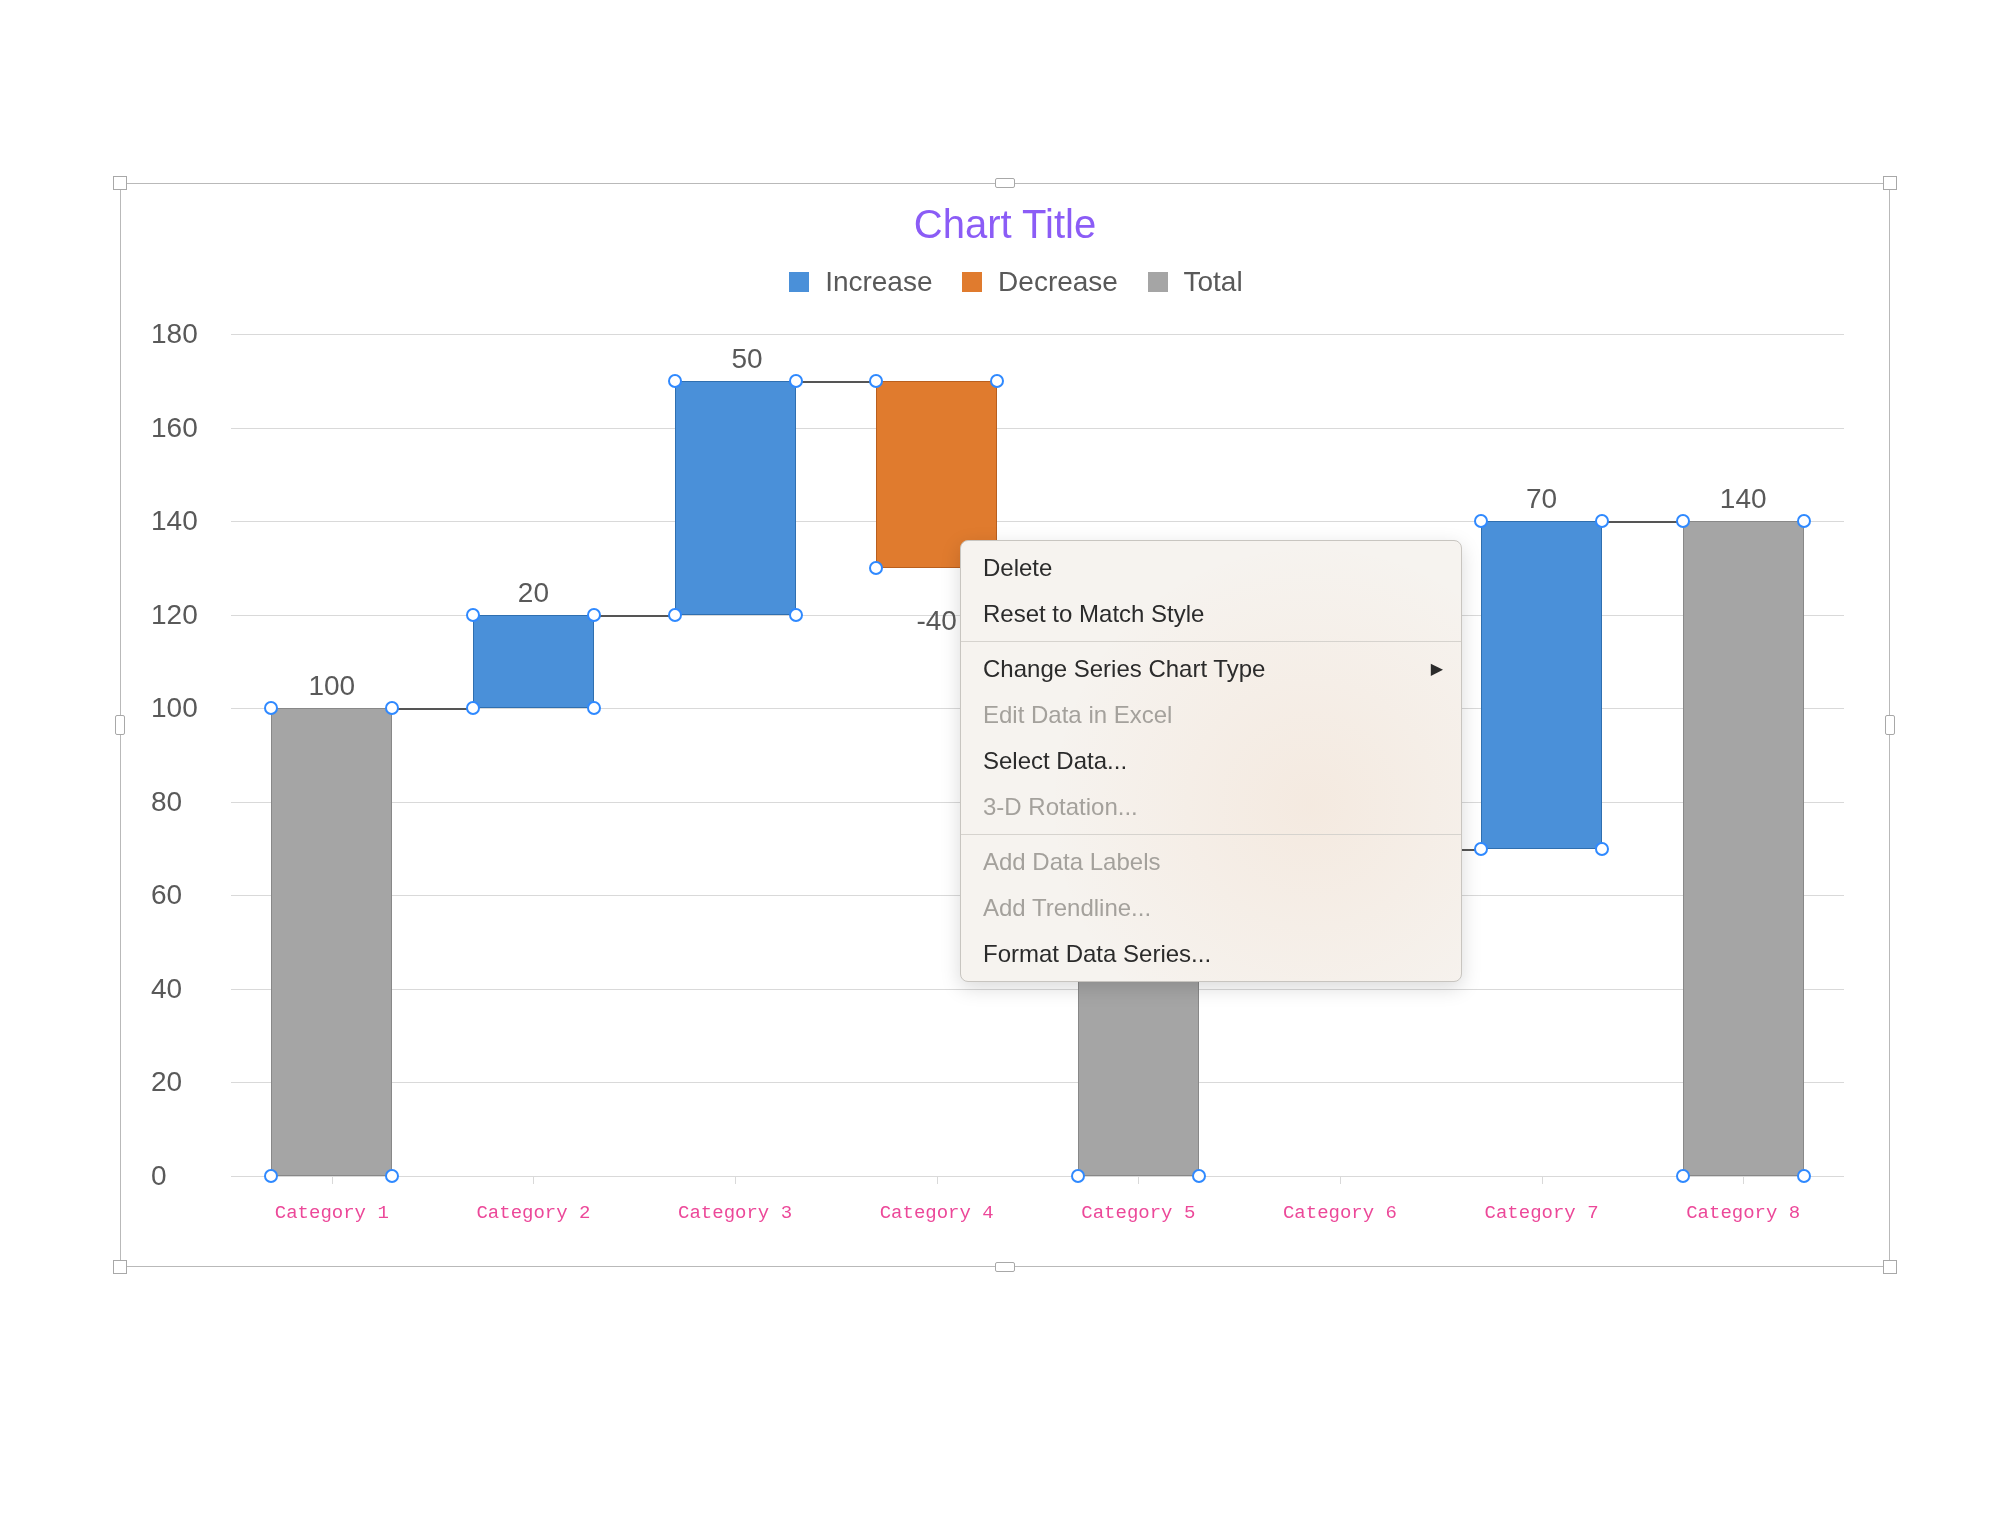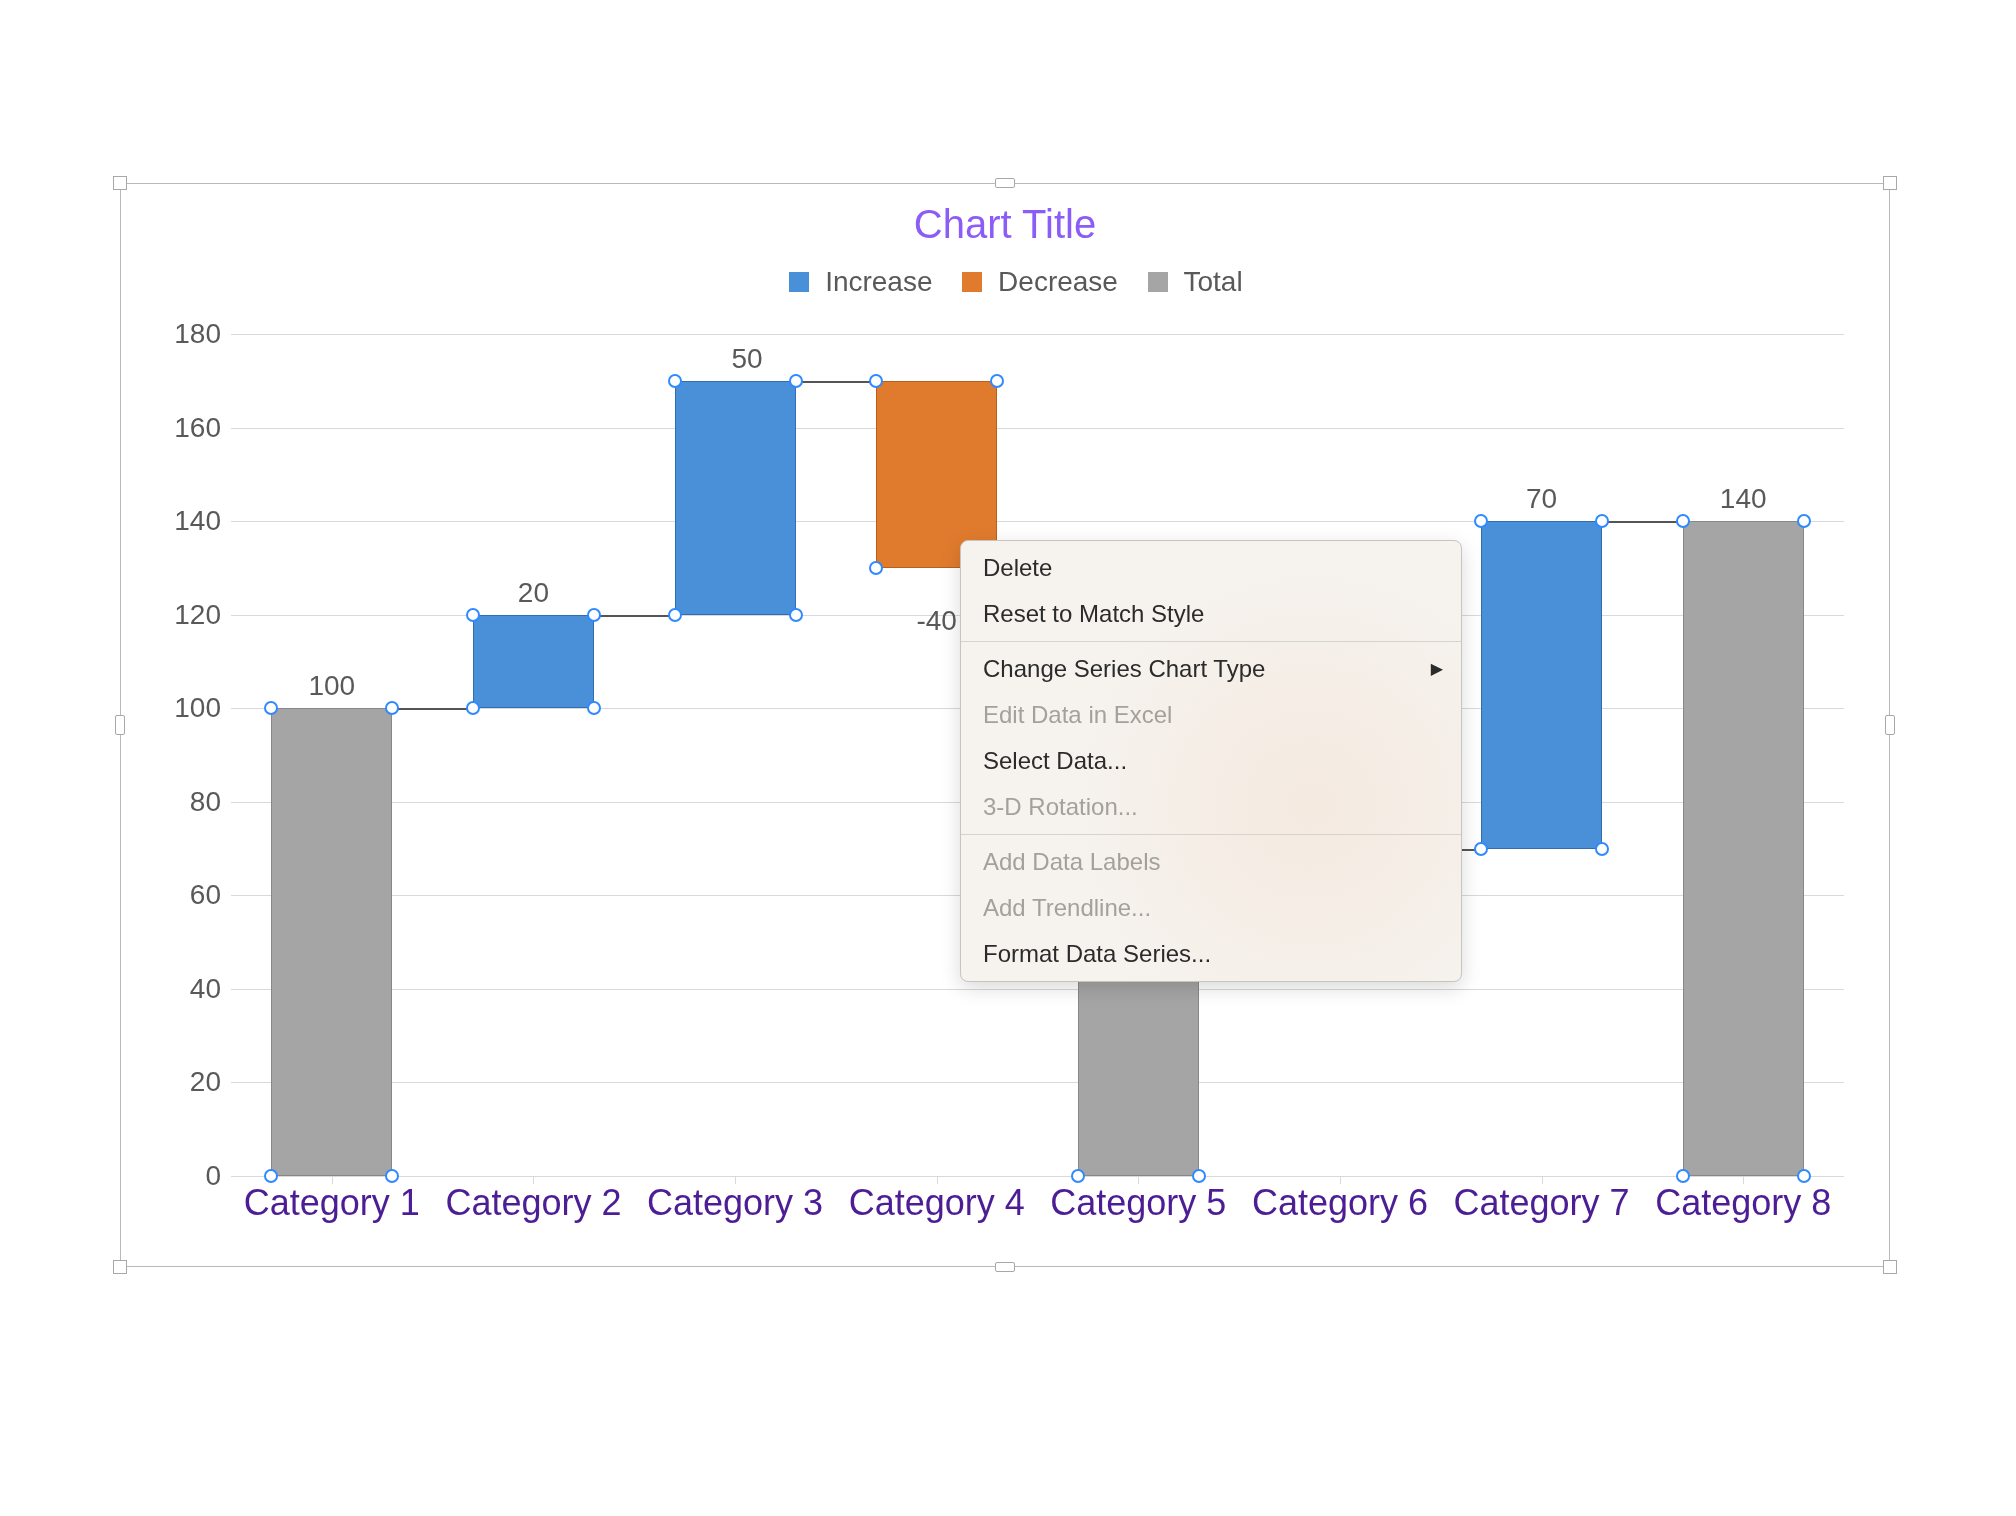--- a/index.html
+++ b/index.html
@@ -19,22 +19,22 @@
   .sh-ml{left:-6px;top:calc(50% - 10px);} .sh-mr{right:-6px;top:calc(50% - 10px);}
 
   .chart-title{position:absolute;left:0;right:0;top:18px;text-align:center;color:#8b5cf6;font-size:40px;font-weight:400;}
   .legend{position:absolute;left:0;right:0;top:80px;text-align:center;color:#595959;font-size:28px;}
   .legend .swatch{display:inline-block;width:20px;height:20px;vertical-align:middle;margin:0 8px 0 22px;}
   .legend .lbl{vertical-align:middle;}
 
   
   .plot{position:absolute;left:110px;right:45px;top:150px;bottom:90px;}
   .plot .axis-line{position:absolute;left:0;right:0;border-top:1px solid #d9d9d9;height:0;}
-  .plot .ytick{position:absolute;left:-80px;width:70px;text-align:right;color:#595959;font-size:28px;transform:translateY(-50%);}
-  .plot .xtick{position:absolute;bottom:-48px;color:#4c1d95;font-size:36px;transform:translateX(-50%);white-space:nowrap;}
+  .plot .ytick{position:absolute;left:-80px;width:70px;text-align:left;color:#595959;font-size:28px;transform:translateY(-50%);}
+  .plot .xtick{position:absolute;bottom:-48px;color:#ec4899;font-size:19px;transform:translateX(-50%);white-space:nowrap;font-family:Liberation Mono, monospace;}
   .plot .xtick-mark{position:absolute;bottom:-8px;width:0;height:8px;border-left:1px solid #d9d9d9;}
 
   .bar{position:absolute;box-sizing:border-box;}
   .bar.total{background:#a5a5a5;border:1px solid #888;}
   .bar.inc{background:#4a90d9;border:1px solid #2f6fb0;}
   .bar.dec{background:#e07b2e;border:1px solid #b95f1e;}
   .connector{position:absolute;height:0;border-top:2px solid #555;}
   .data-label{position:absolute;color:#595959;font-size:28px;transform:translateX(-50%);white-space:nowrap;}
 
   

